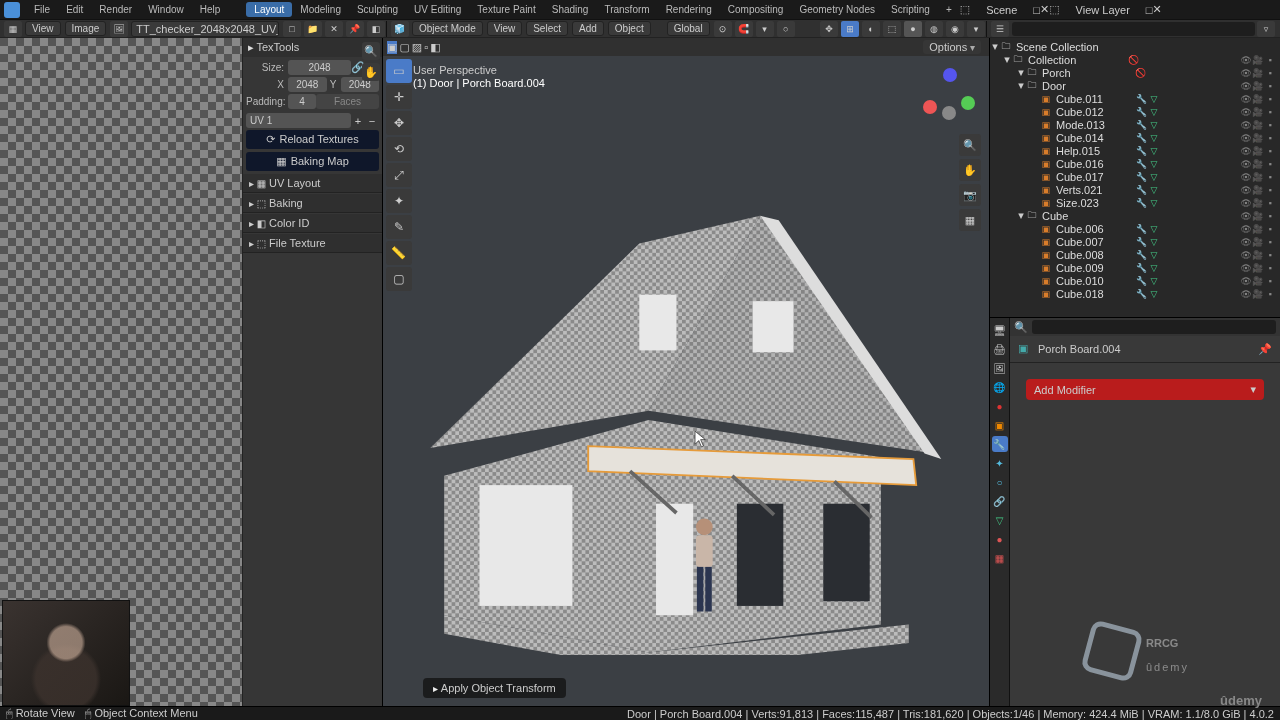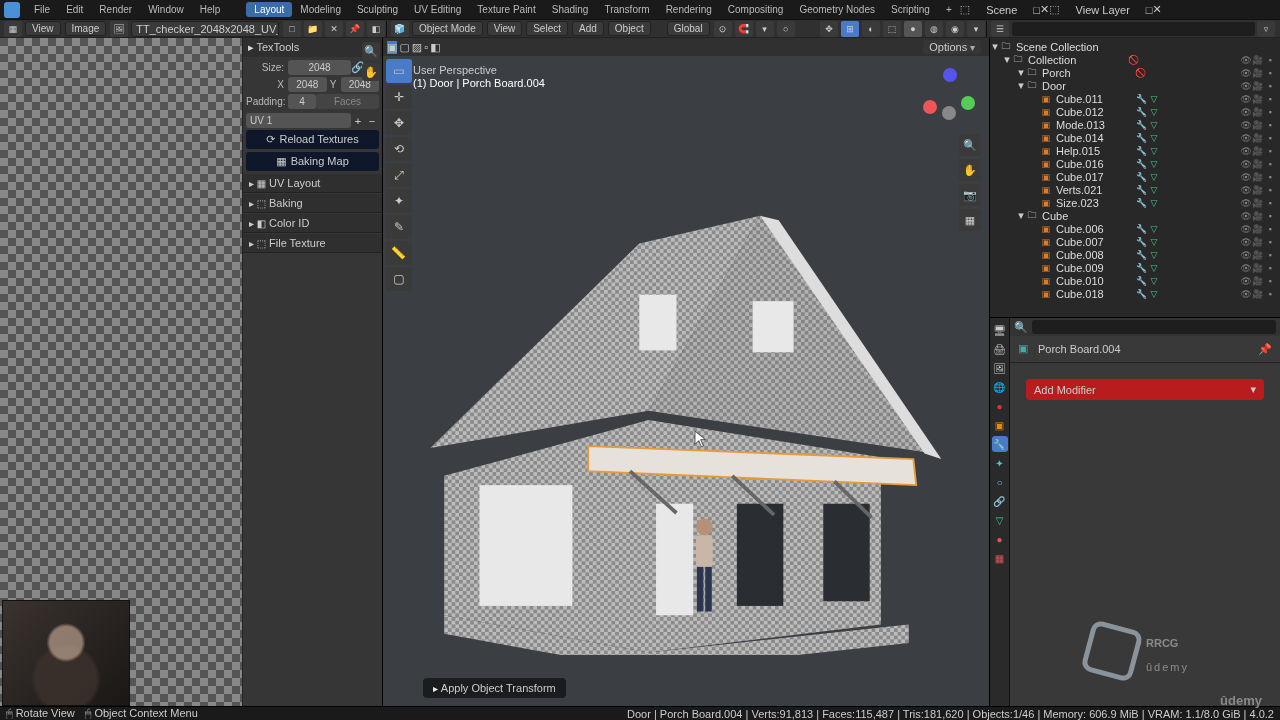--- a/index.html
+++ b/index.html
@@ -657,21 +657,21 @@
       </div>
     </div>
   </div>
 
 </div>
 
 <div class="statusbar">
   <span>🖱 <span>Rotate View</span></span>
   <span>🖱 <span>Object Context Menu</span></span>
   <div class="spacer"></div>
-  <span>Door | Porch Board.004 | Verts:91,813 | Faces:115,487 | Tris:181,620 | Objects:1/46 | Memory: 606.9 MiB | VRAM: 1.1/8.0 GiB | 4.0.2</span>
+  <span>Door | Porch Board.004 | Verts:91,813 | Faces:115,487 | Tris:181,620 | Objects:1/46 | Memory: 424.4 MiB | VRAM: 1.1/8.0 GiB | 4.0.2</span>
 </div>
 
 <div class="webcam"></div>
 <div class="wm">
   <div class="hex"></div>
   <div class="txt"><span>RRCG</span><br><small>ûdemy</small></div>
 </div>
 <div class="udemy">ûdemy</div>
 
 </body></html>

